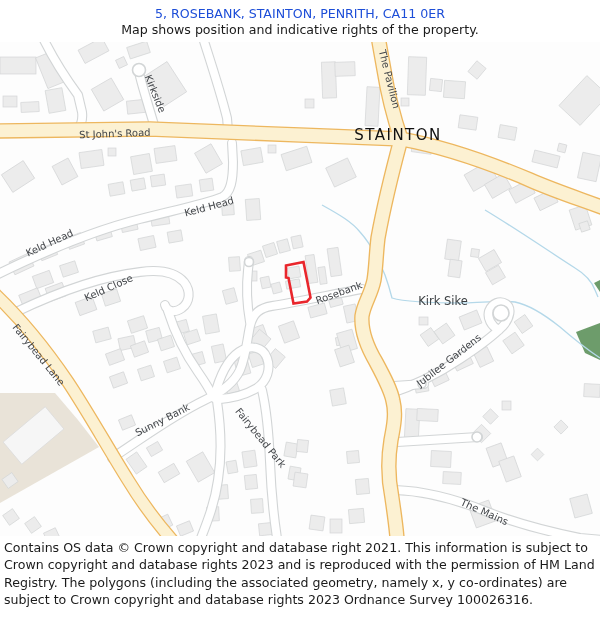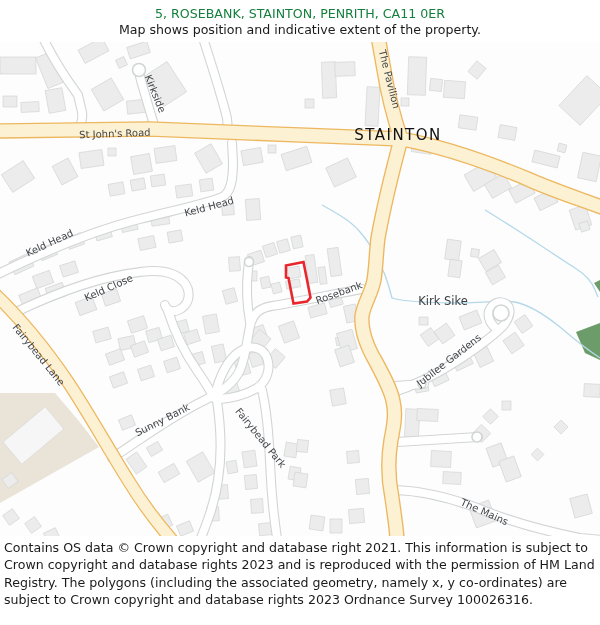--- a/index.html
+++ b/index.html
@@ -1,18 +1,18 @@
 <!DOCTYPE html>
 <html><head>
 <meta charset="utf-8">
 <style>
   html,body{margin:0;padding:0;background:#fff;}
   body{width:600px;height:625px;overflow:hidden;font-family:"DejaVu Sans","Liberation Sans",sans-serif;}
   .header{height:42px;text-align:center;padding-top:5px;box-sizing:border-box;}
-  .header .t1{font-size:12.6px;color:#15803d;line-height:17px;}
+  .header .t1{font-size:12.6px;color:#1d4ed8;line-height:17px;}
   .header .t2{font-size:12.6px;color:#1b1b1b;line-height:16px;}
   .mapwrap{position:relative;width:600px;height:494px;background:#fdfdfd;}
   svg{display:block;}
   .footer{height:89px;box-sizing:border-box;padding:3px 4px 12px 4px;font-size:12.6px;line-height:17.4px;color:#1b1b1b;text-align:left;}
   
   #bldgs rect{fill:#ececec;stroke:#d3d5d6;stroke-width:.7;}
   .minor-casing{fill:none;stroke:#d2d5d6;stroke-width:10;stroke-linecap:round;stroke-linejoin:round;}
   .minor-fill{fill:none;stroke:#ffffff;stroke-width:7.8;stroke-linecap:round;stroke-linejoin:round;}
   .major-casing{fill:none;stroke:#edb75f;stroke-width:15.5;stroke-linecap:round;stroke-linejoin:round;}
   .major-fill{fill:none;stroke:#fcf1d2;stroke-width:12.8;stroke-linecap:round;stroke-linejoin:round;}
@@ -21,21 +21,21 @@
   .street-label{font-size:10px;fill:#424549;}
   .place-label{font-size:15px;fill:#101010;letter-spacing:1.5px;}
   .water-label{font-size:11.5px;fill:#3c4043;}
   text{text-anchor:middle;font-family:"DejaVu Sans","Liberation Sans",sans-serif;}
 </style>
 </head>
 <body>
 
 <div class="header">
   <div class="t1">5, ROSEBANK, STAINTON, PENRITH, CA11 0ER</div>
-  <div class="t2">Map shows position and indicative extent of the property.</div>
+  <div class="t2">Map shows position and indicative rights of the property.</div>
 </div>
 
 <div class="mapwrap">
 <svg width="600" height="494" viewBox="0 42 600 494">
 
   <g>
     <polygon points="0,393 55,393 78,420 99,447 0,503" fill="#e9e3d8"></polygon>
     <polygon points="576,332 600,323 600,360 585,353" fill="#6d9c6b"></polygon>
     <polygon points="594,283 600,280 600,292" fill="#6d9c6b"></polygon>
   </g>

